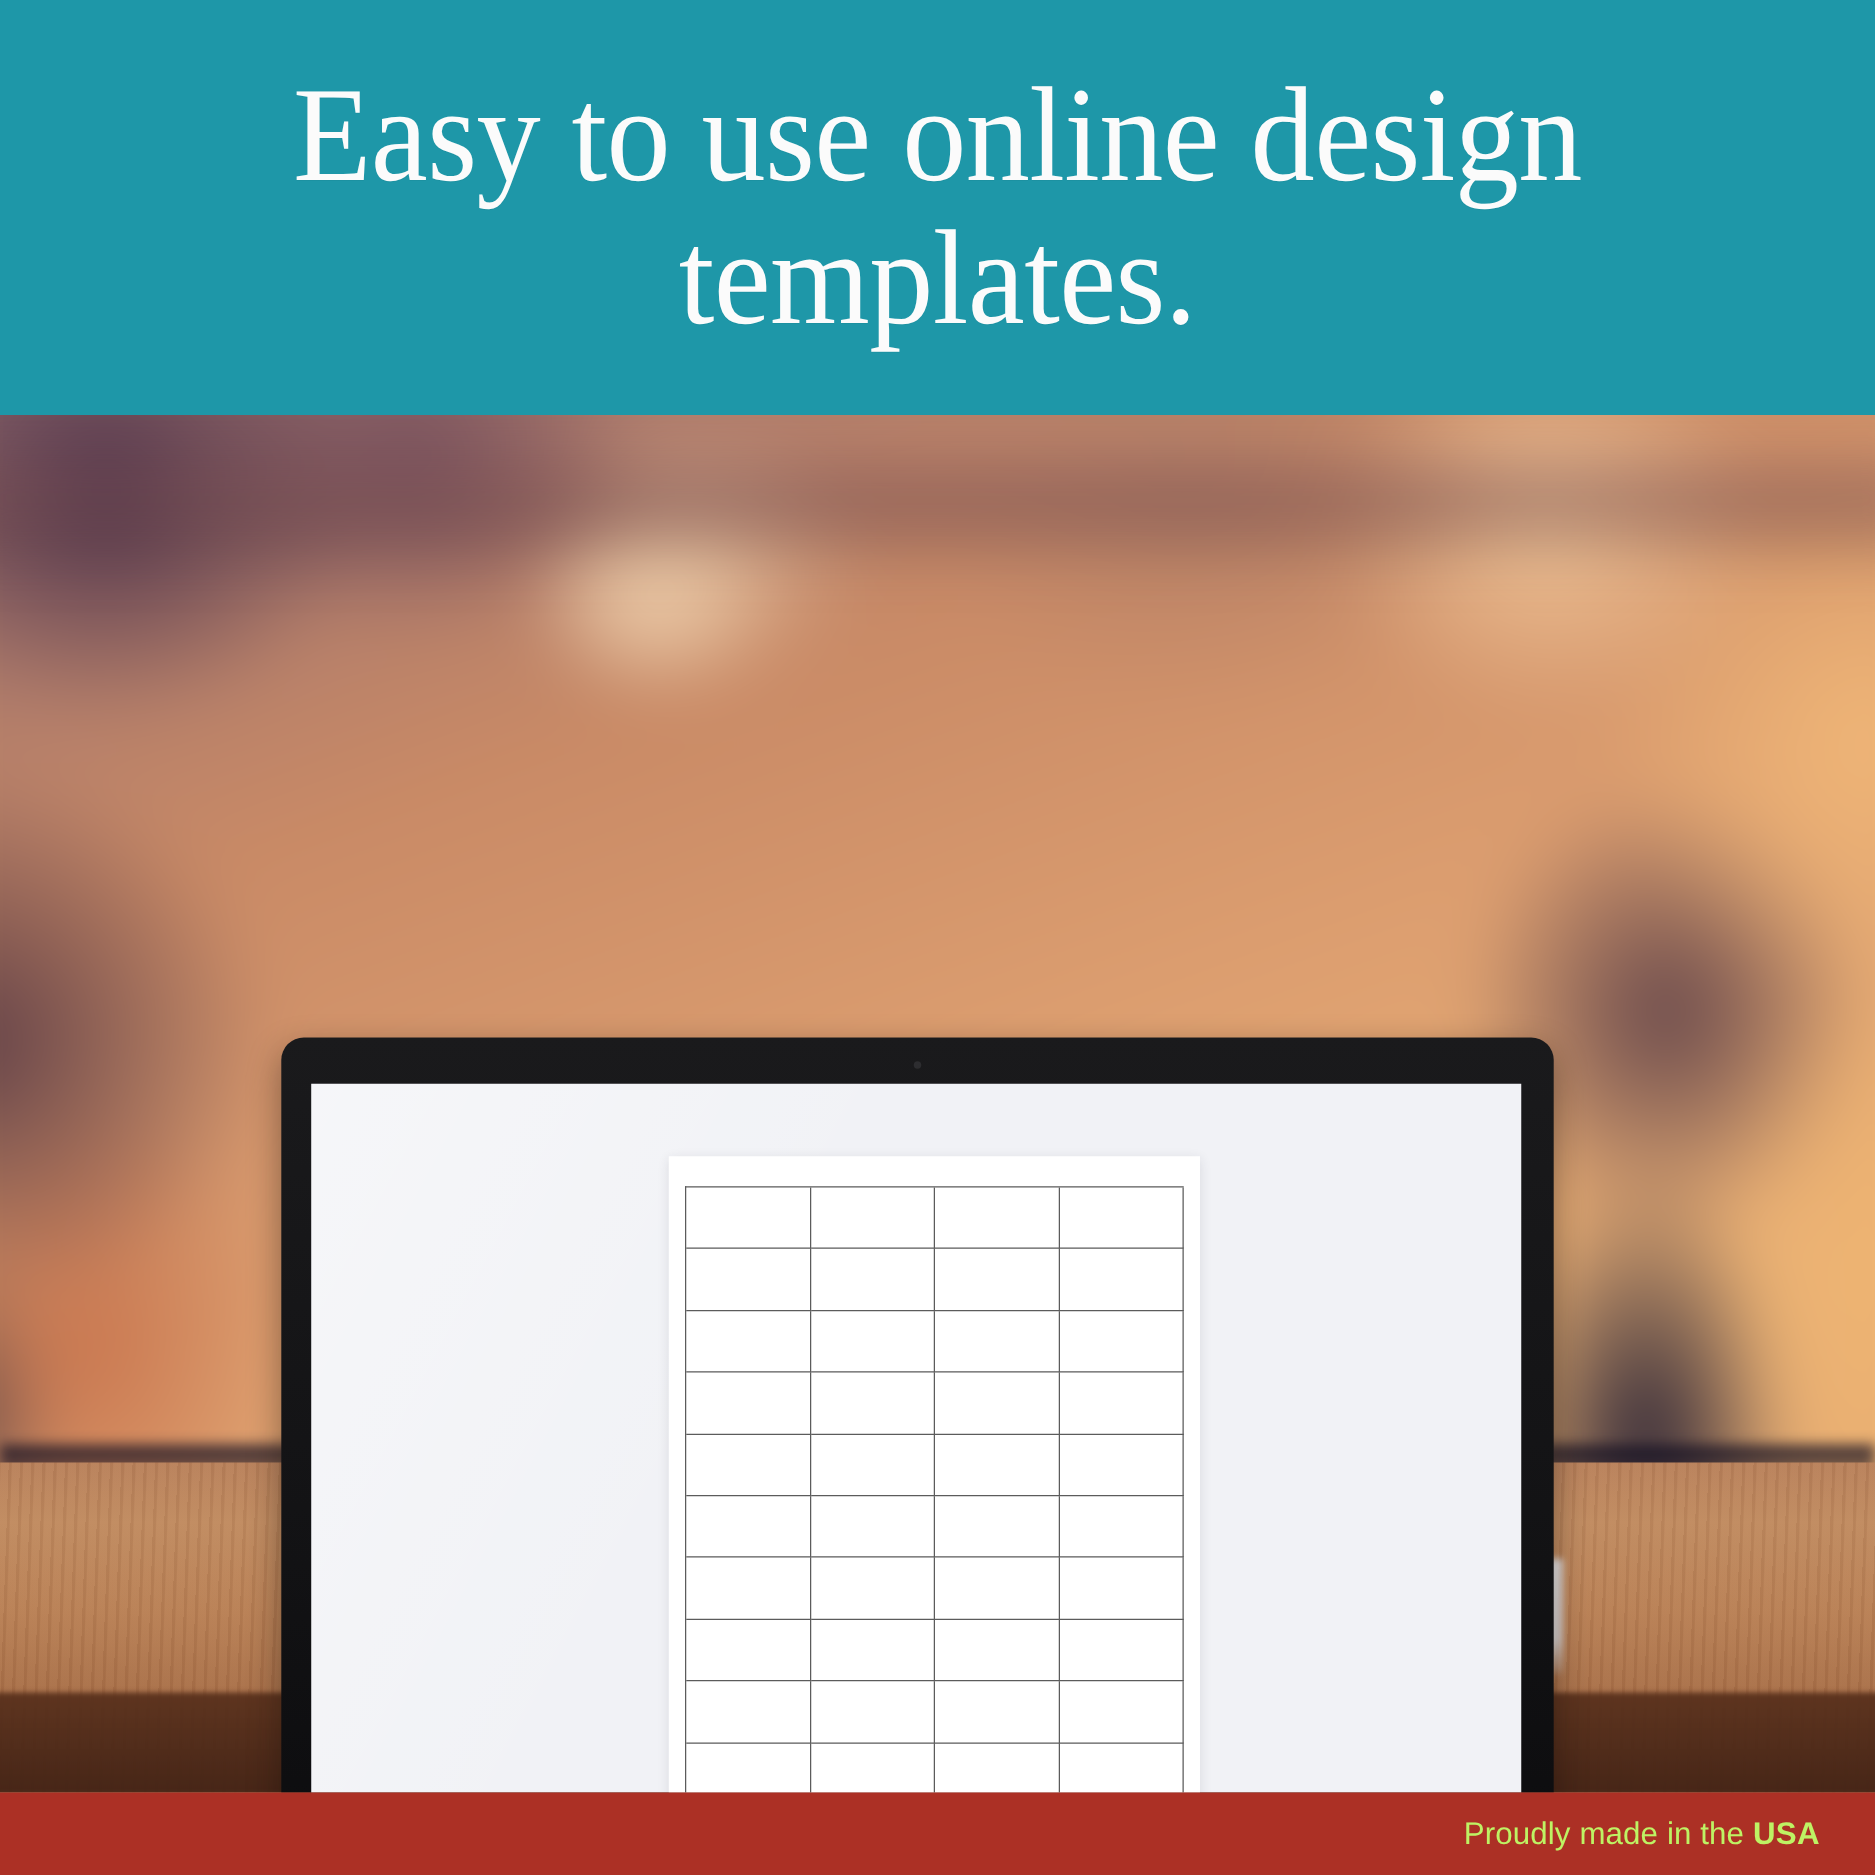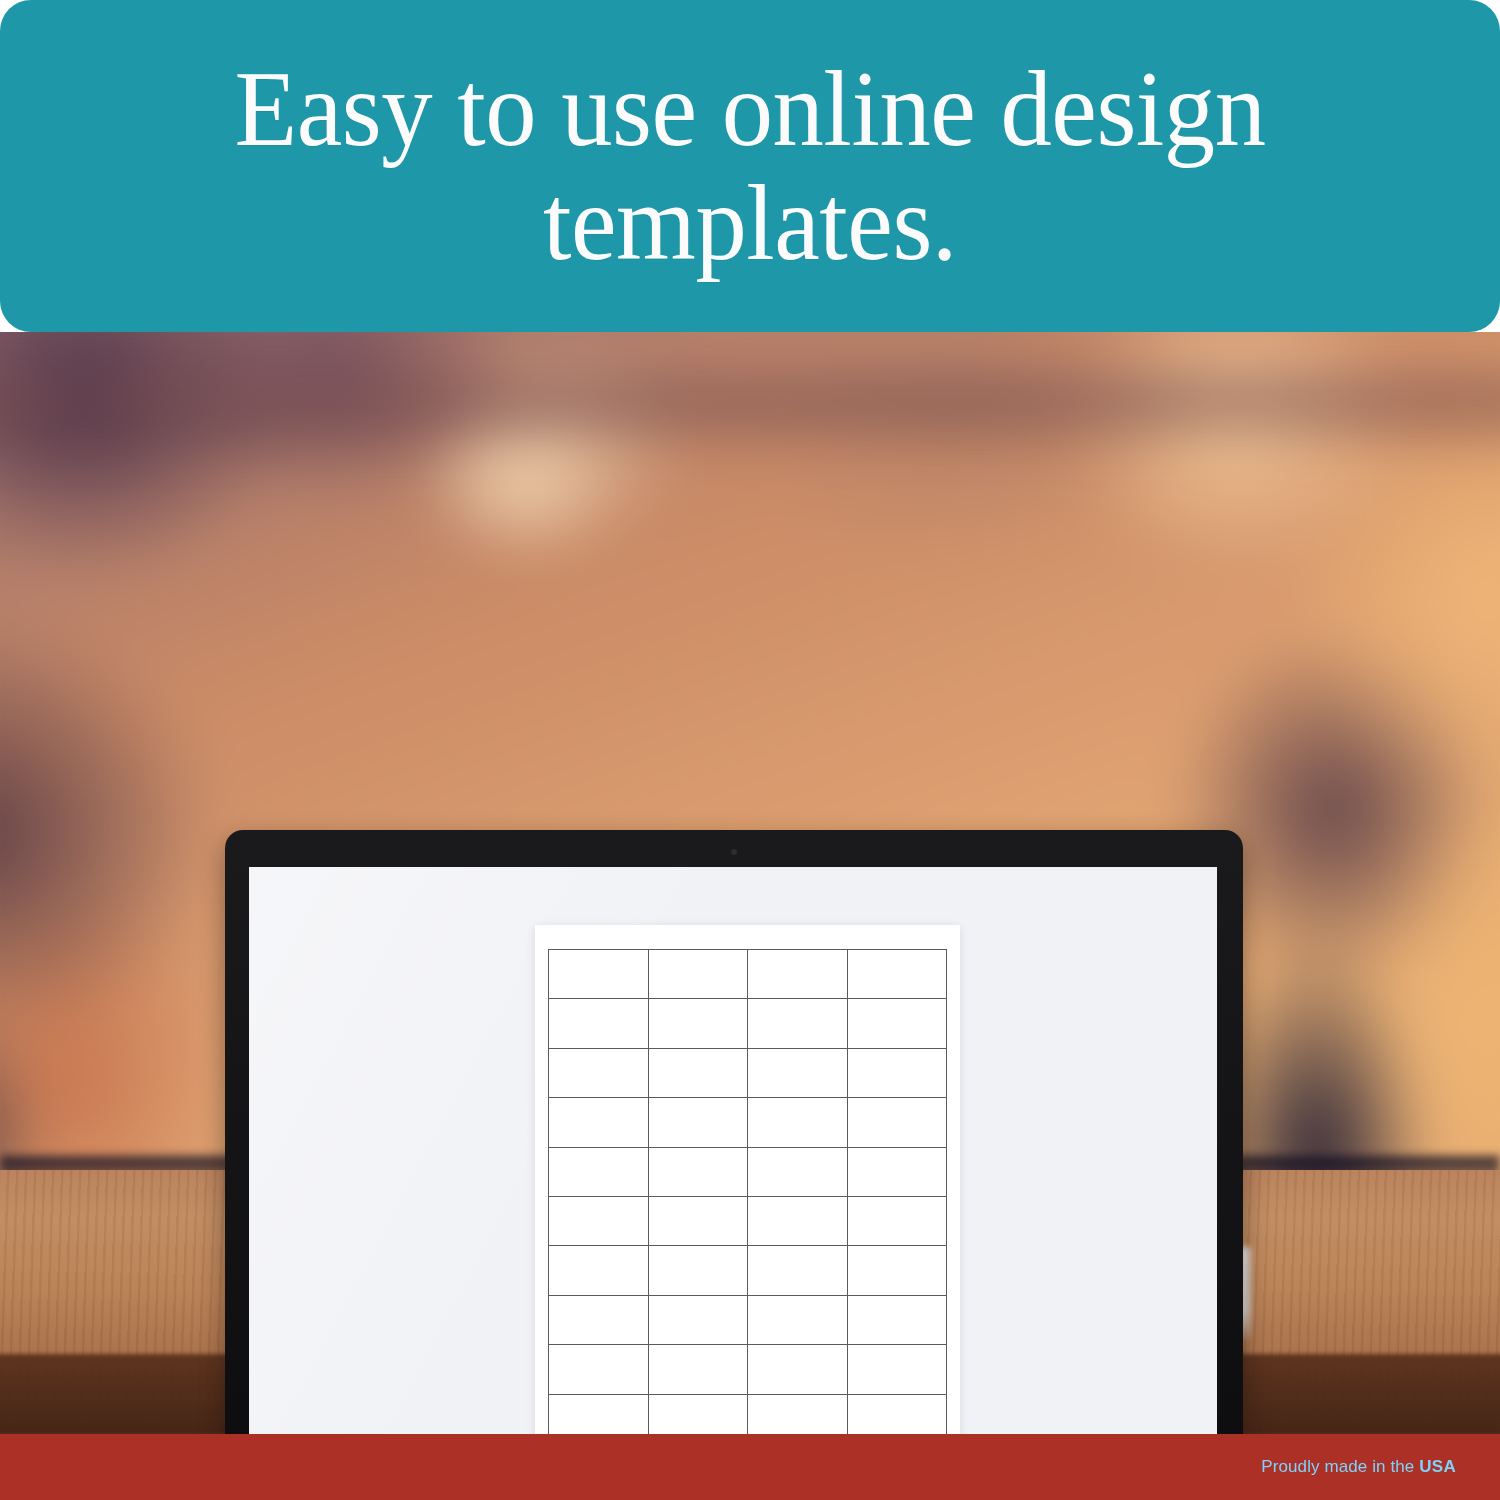--- a/index.html
+++ b/index.html
@@ -5,21 +5,21 @@
   * { margin:0; padding:0; box-sizing:border-box; }
   html,body { width:1500px; height:1500px; overflow:hidden; background:#fff; }
   body { font-family:"Liberation Sans", sans-serif; }
 
   #stage { position:relative; width:1500px; height:1500px; overflow:hidden; }
 
   
   .header-band {
     position:absolute; left:0; top:0; width:1500px; height:332px;
     background:#1e97a8;
-    display:flex; align-items:center; justify-content:center;border-radius:31px;
+    display:flex; align-items:center; justify-content:center;
   }
   .header-title {
     font-family:"Liberation Serif", serif;
     color:#fbfbfb;
     font-size:108px;
     line-height:1.06;
     text-align:center;
     font-weight:400;
     letter-spacing:-0.5px;
     max-width:1100px;
@@ -144,22 +144,22 @@
   }
 
   
   .footer-band {
     position:absolute; left:0; top:1434px; width:1500px; height:66px;
     background:#ac3025;
     display:flex; align-items:center; justify-content:flex-end;
     padding-right:44px;
   }
   .footer-text {
-    color:#7dd3fc;
-    font-size:17px;
+    color:#bef264;
+    font-size:25px;
     font-weight:400;
     letter-spacing:0.1px;
     white-space:nowrap;
   }
   .footer-text .usa { font-weight:700; letter-spacing:0.3px; }
 </style>
 </head>
 <body>
 
 <div id="stage">

